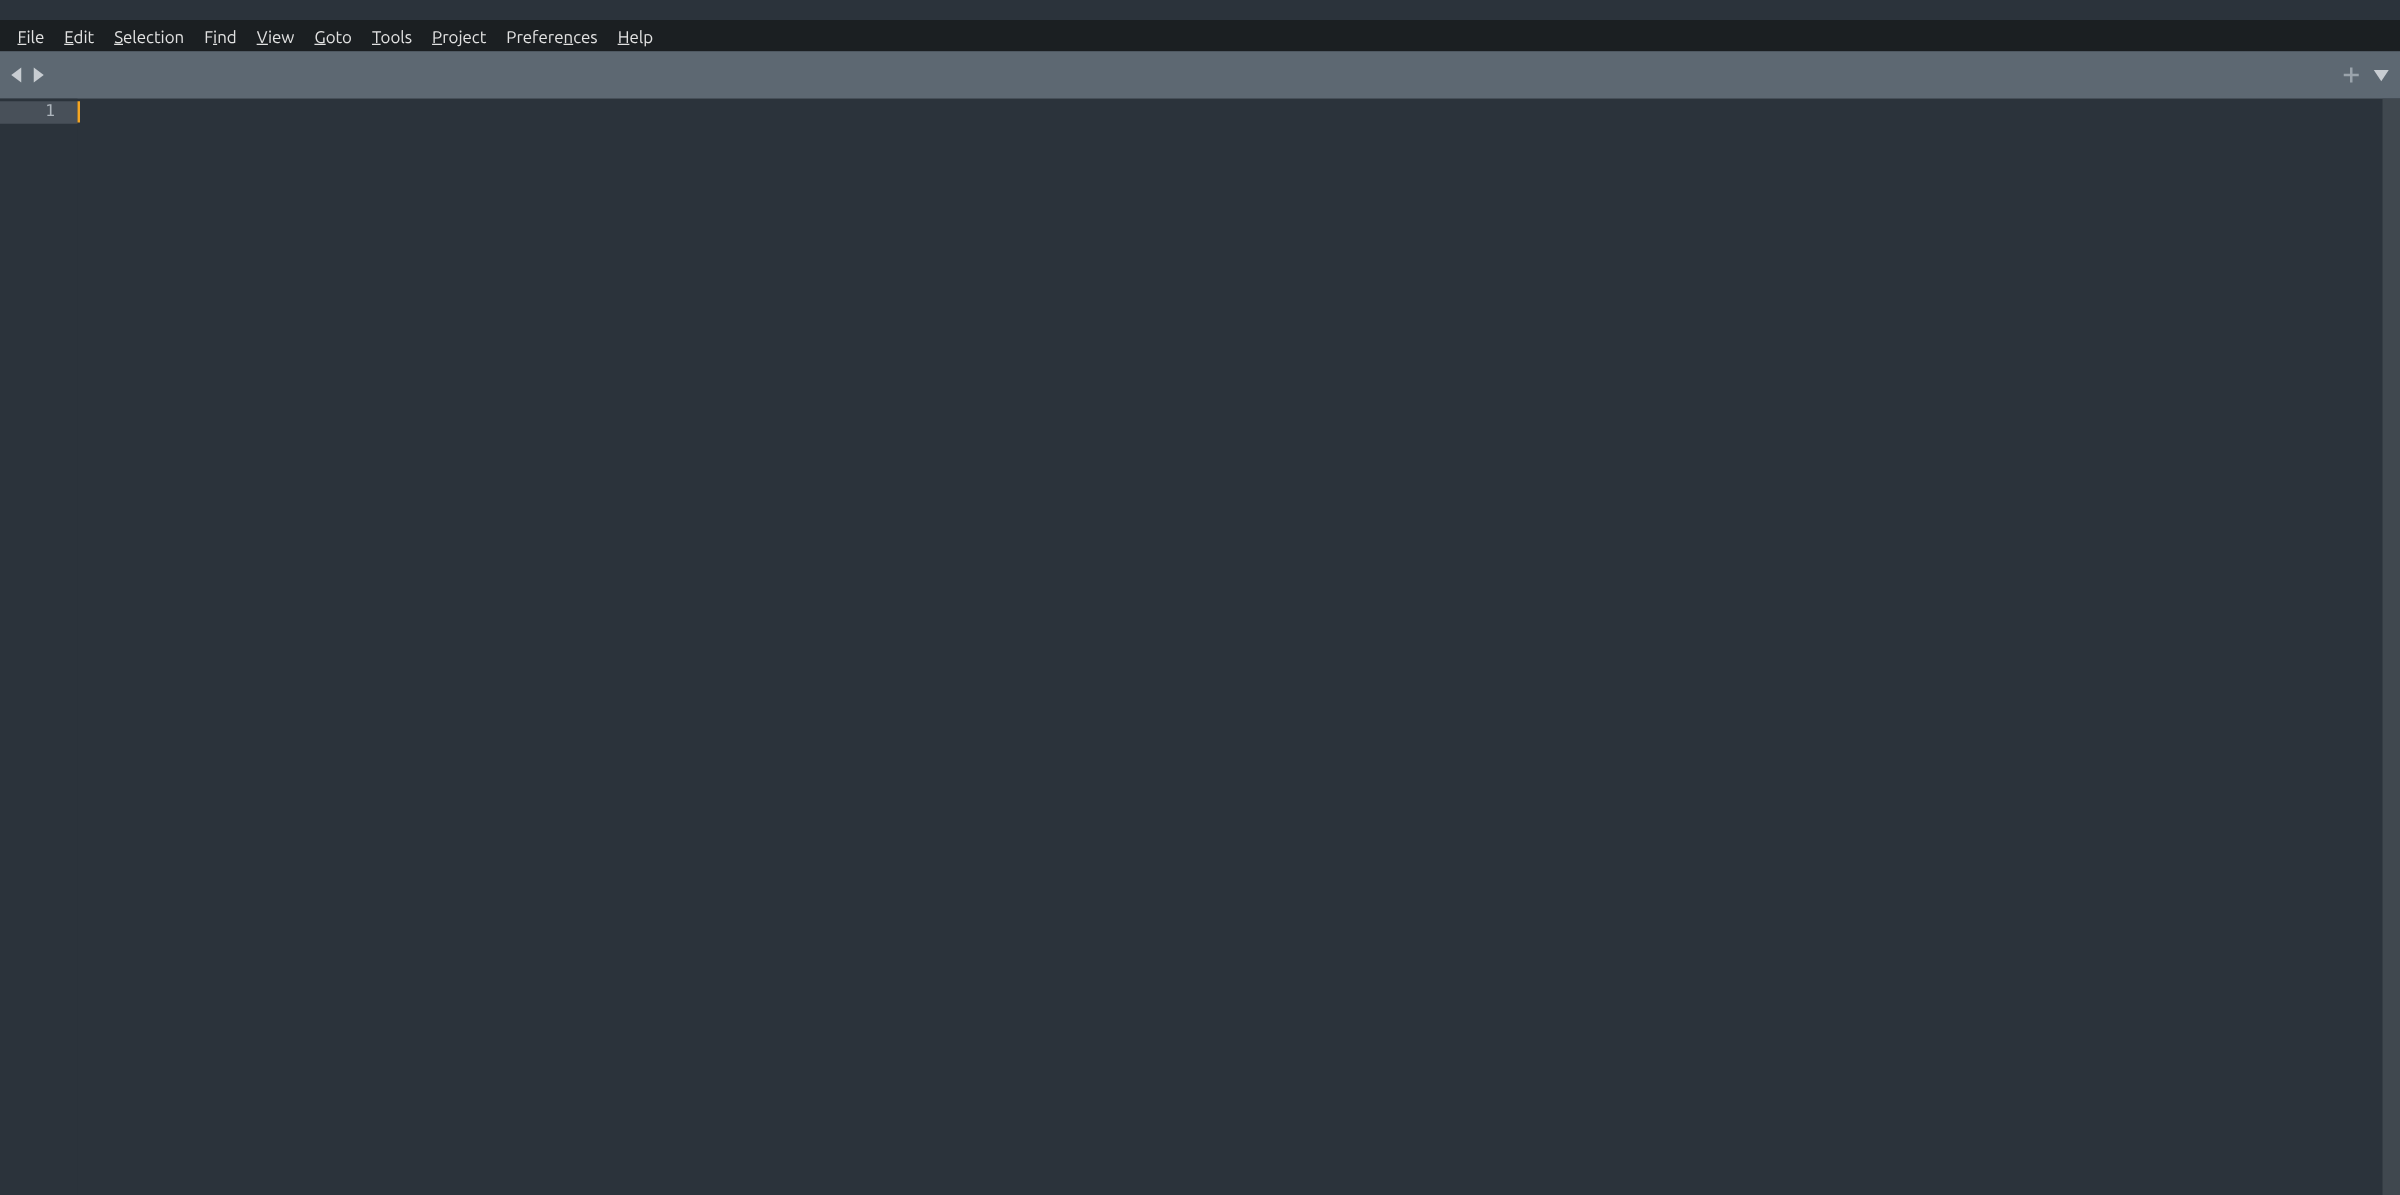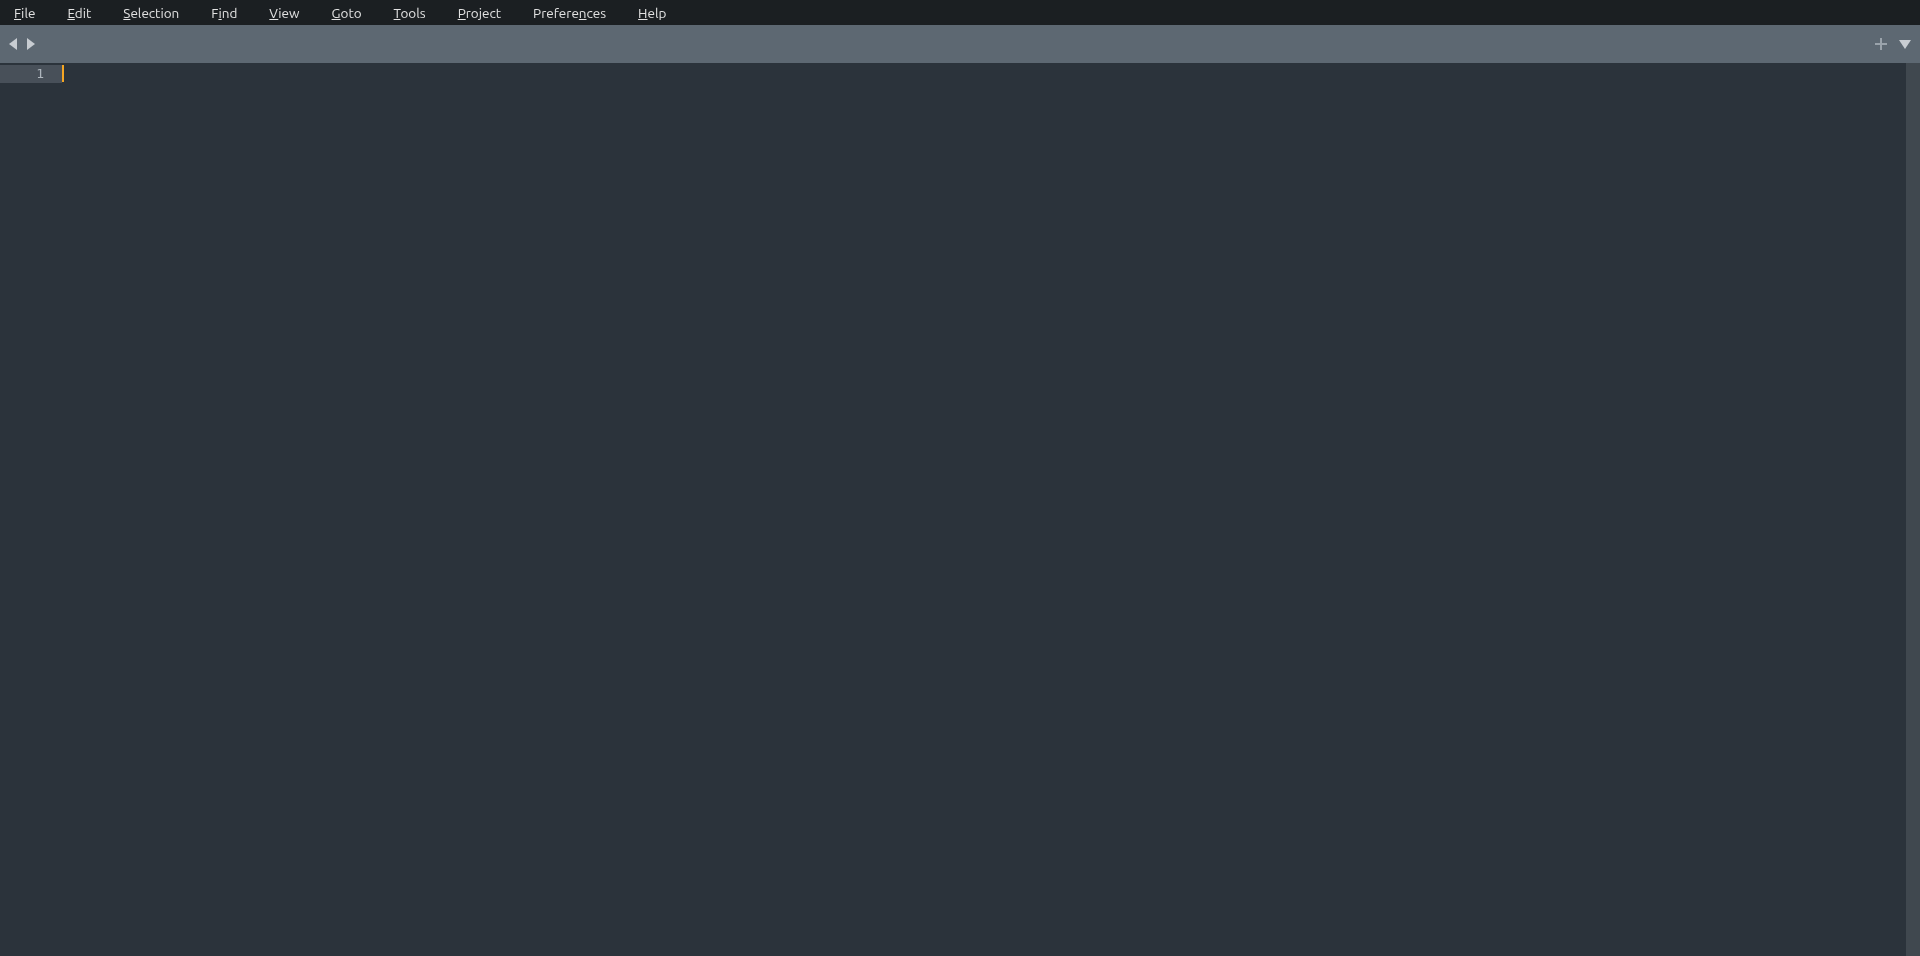--- a/index.html
+++ b/index.html
@@ -18,21 +18,22 @@
       width: 100%;
       height: 100vh;
     }
     
     .menubar {
       height: 25px;
       background: #1b1f22;
       display: flex;
       align-items: center;
       padding: 0 6px;
-      gap: 16px;
+      gap: 0;
+      margin-top: 16px;
     }
     .menu-item {
       padding: 3px 8px;
       font-size: 13.5px;
       color: #e2e2e2;
       cursor: pointer;
       user-select: none;
     }
     .mnemonic {
       text-decoration: underline;

